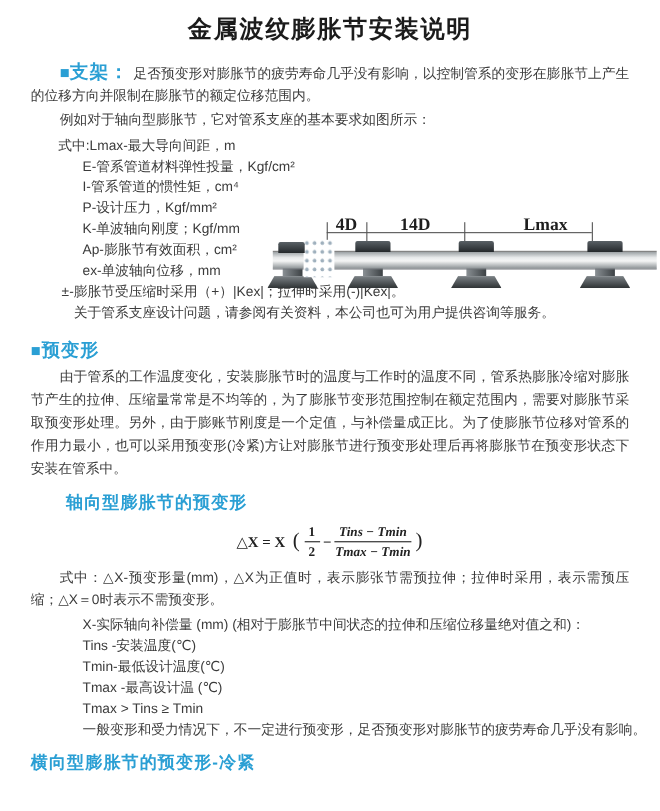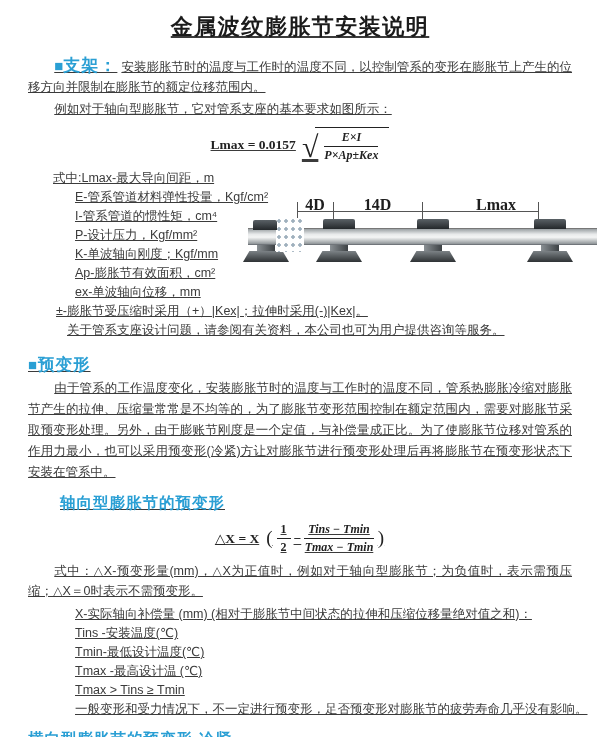--- a/index.html
+++ b/index.html
@@ -1,20 +1,20 @@
 <!DOCTYPE html>
 <html style="--accent: #2a9fd4;"><head>
 <meta charset="utf-8">
 <style>
   :root { --accent:#2a9fd4; }
   html,body { margin:0; padding:0; background:#ffffff; }
   .page {
     position:relative; width:600px; height:737px; background:#fff;
     font-family:"Liberation Sans","DejaVu Sans",sans-serif;
-    color:#3b3b3b; overflow:hidden;text-decoration:underline;
+    color:#3b3b3b; overflow:hidden;
   }
   .title {
     margin:0; padding-top:12px; text-align:center;
     font-size:22px; font-weight:700; color:#1b1b1b; letter-spacing:1.5px;
   }
   .content { padding:0 28px; }
 
   .para { margin:0; font-size:12.5px; line-height:20px; text-align:justify; font-weight:500; }
   .support-para { margin-top:14px; text-indent:2.1em; }
   .example-para { margin-top:2px; text-indent:2.1em; }
@@ -89,34 +89,24 @@
 </style>
 </head>
 <body>
 
 <div class="page">
 
   <h1 class="title">金属波纹膨胀节安装说明</h1>
 
   <div class="content">
 
-    <p class="para support-para"><span class="marker">■</span><span class="blue-inline">支架：</span><span>安装膨胀节时的温度与工作时的温度不同，以控制管系的变形在膨胀节上产生的位移方向并限制在膨胀节的额定位移范围内。</span></p>
+    <p class="para support-para"><span class="marker">■</span><span class="blue-inline">支架：</span><span>足否预变形对膨胀节的疲劳寿命几乎没有影响，以控制管系的变形在膨胀节上产生的位移方向并限制在膨胀节的额定位移范围内。</span></p>
 
     <p class="para example-para">例如对于轴向型膨胀节，它对管系支座的基本要求如图所示：</p>
 
-    <div class="formula">
-      <span class="lhs">Lmax = 0.0157</span>
-      <span class="radical">√</span>
-      <span class="radicand">
-        <span class="frac ital">
-          <span class="ftop">E×I</span>
-          <span class="fbot">P×Ap±Kex</span>
-        </span>
-      </span>
-    </div>
 
     <div class="defs-wrap">
       <p class="def-line ind-a">式中:Lmax-最大导向间距，m</p>
       <p class="def-line ind-b">E-管系管道材料弹性投量，Kgf/cm²</p>
       <p class="def-line ind-b">I-管系管道的惯性矩，cm⁴</p>
       <p class="def-line ind-b">P-设计压力，Kgf/mm²</p>
       <p class="def-line ind-b">K-单波轴向刚度；Kgf/mm</p>
       <p class="def-line ind-b">Ap-膨胀节有效面积，cm²</p>
       <p class="def-line ind-b">ex-单波轴向位移，mm</p>
       <p class="def-line ind-c">±-膨胀节受压缩时采用（+）|Kex|；拉伸时采用(-)|Kex|。</p>
@@ -137,21 +127,21 @@
         <span class="fbot">2</span>
       </span>
       <span>−</span>
       <span class="frac ital">
         <span class="ftop">Tins − Tmin</span>
         <span class="fbot">Tmax − Tmin</span>
       </span>
       <span class="paren">)</span>
     </div>
 
-    <p class="para explain-para">式中：△X-预变形量(mm)，△X为正值时，例如对于轴向型膨胀节；为负值时，表示需预压缩；△X＝0时表示不需预变形。</p>
+    <p class="para explain-para">式中：△X-预变形量(mm)，△X为正值时，表示膨张节需预拉伸；拉伸时采用，表示需预压缩；△X＝0时表示不需预变形。</p>
 
     <div class="defs-wrap">
       <p class="def-line ind-b">X-实际轴向补偿量 (mm) (相对于膨胀节中间状态的拉伸和压缩位移量绝对值之和)：</p>
       <p class="def-line ind-b">Tins -安装温度(℃)</p>
       <p class="def-line ind-b">Tmin-最低设计温度(℃)</p>
       <p class="def-line ind-b">Tmax -最高设计温 (℃)</p>
       <p class="def-line ind-b">Tmax &gt; Tins ≥ Tmin</p>
       <p class="def-line ind-b">一般变形和受力情况下，不一定进行预变形，足否预变形对膨胀节的疲劳寿命几乎没有影响。</p>
     </div>
 

